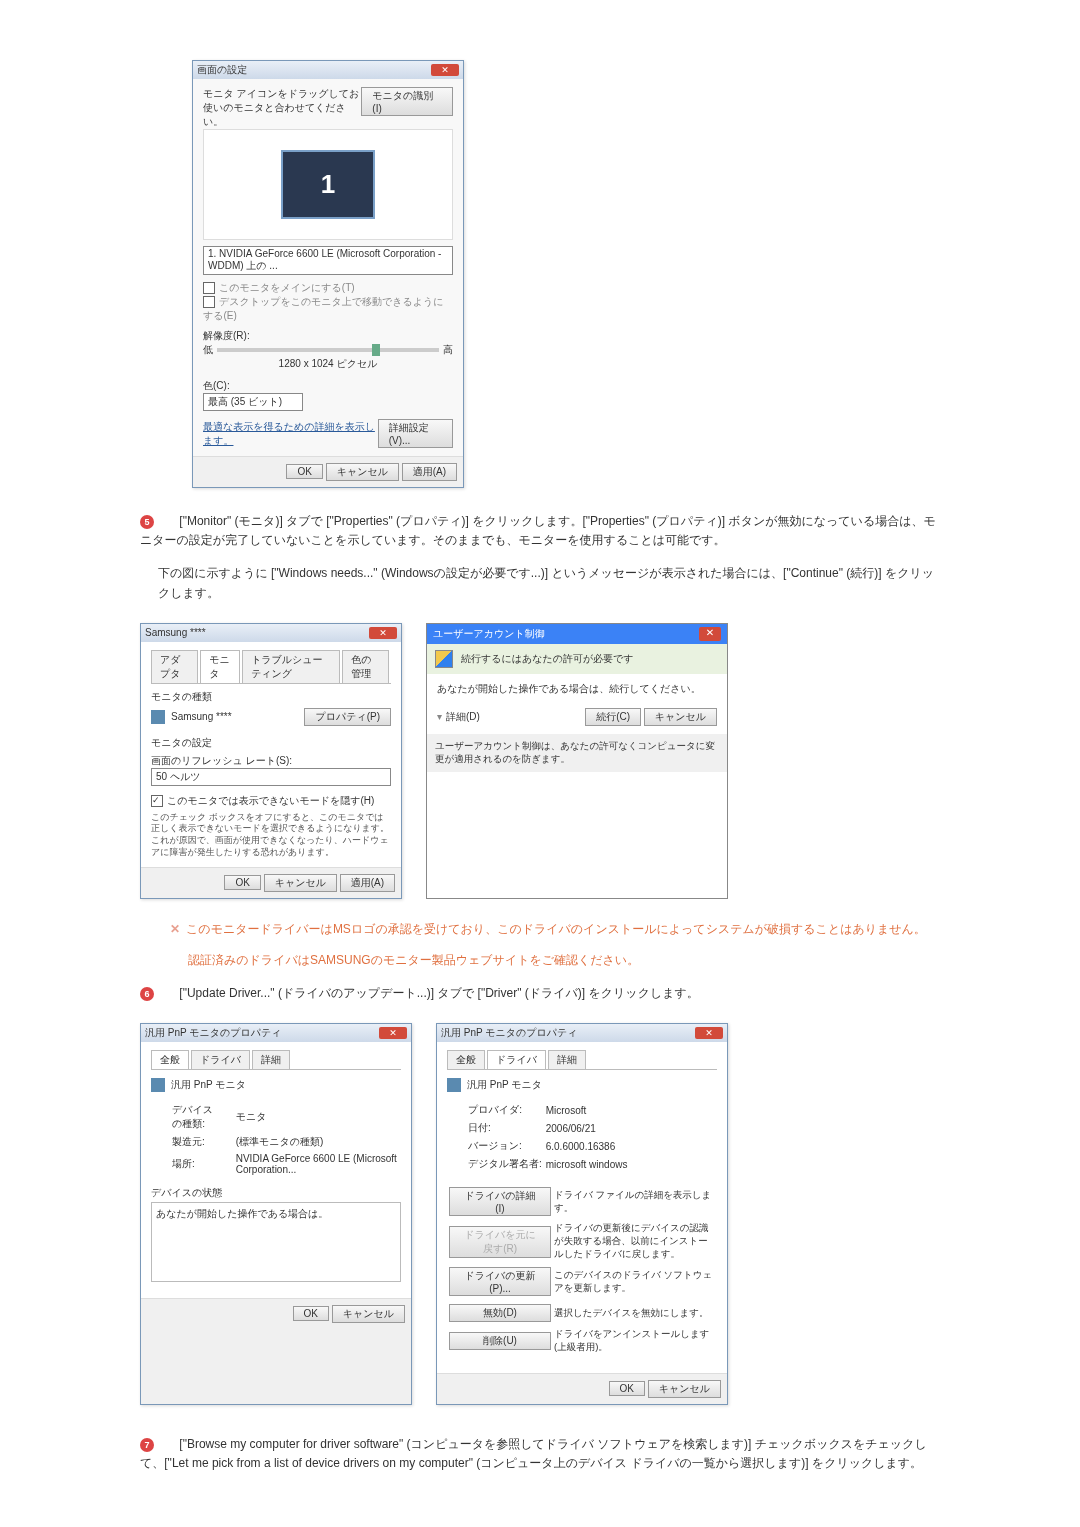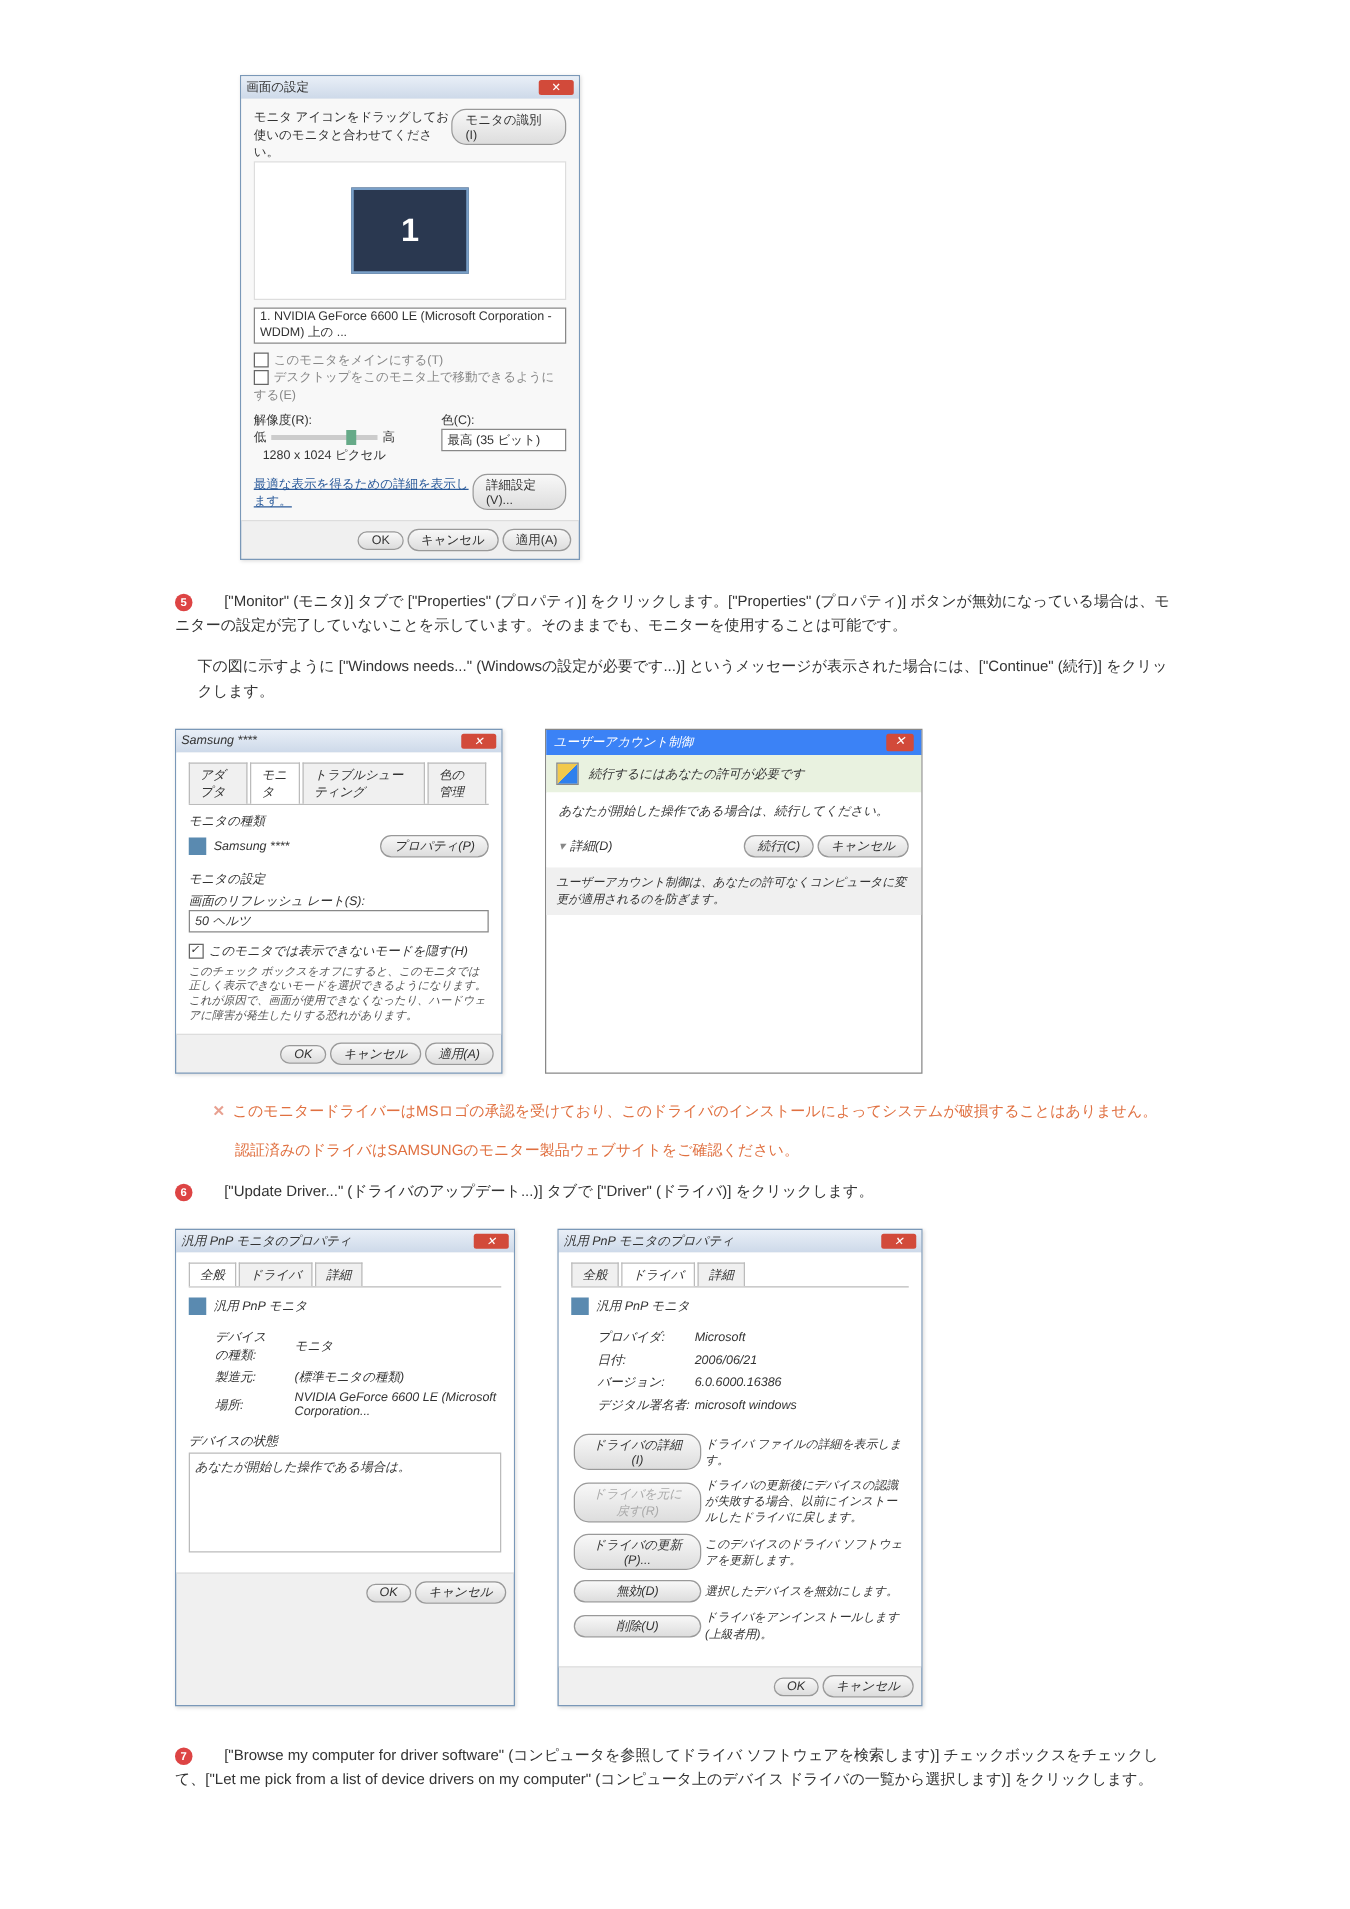--- a/index.html
+++ b/index.html
@@ -40,23 +40,22 @@
     margin-top: 12px;
     margin-bottom: 12px;
   }
   .note-x {
     color: #e8a090;
     font-weight: bold;
     margin-right: 6px;
   }
   .figure-row {
     display: flex;
-    gap: 34px;
+    gap: 24px;
     margin: 10px 0 20px 0;
-    font-style: italic;
   }
   
   .dialog {
     border: 1px solid #7a98b8;
     background: #f0f0f0;
     font-size: 10px;
     color: #333;
     box-shadow: 1px 1px 3px rgba(0,0,0,0.15);
   }
   .dialog .titlebar {
@@ -97,21 +96,21 @@
   }
   .tab.active {
     background: #fff;
   }
   .btn {
     display: inline-block;
     border: 1px solid #999;
     background: linear-gradient(#f8f8f8,#ddd);
     padding: 1px 10px;
     font-size: 10px;
-    border-radius: 12px;
+    border-radius: 0;
   }
   .link {
     color: #2a5a9a;
     text-decoration: underline;
     font-size: 10px;
   }
   .combo {
     border: 1px solid #888;
     background: #fff;
     padding: 1px 4px;
@@ -237,21 +236,21 @@
             <span>1</span>
           </div>
       </div>
       <div class="combo" style="width:240px;margin-top:6px;">1. NVIDIA GeForce 6600 LE (Microsoft Corporation - WDDM) 上の ...</div>
       <div style="margin-top:6px;color:#888;">
         <span class="chk"></span><span>このモニタをメインにする(T)</span>
       </div>
       <div style="color:#888;">
         <span class="chk"></span><span>デスクトップをこのモニタ上で移動できるようにする(E)</span>
       </div>
-      <div style="display:flex;gap:37px;margin-top:6px;">
+      <div style="display:flex;gap:8px;margin-top:6px;flex-direction:column;">
         <div style="flex:1;">
           <div>解像度(R):</div>
           <div style="display:flex;align-items:center;gap:4px;">
             <span>低</span>
             <div class="slider-track" style="flex:1;">
               <div class="slider-knob" style="left:70%;"></div>
             </div>
             <span>高</span>
           </div>
           <div style="text-align:center;">1280 x 1024 ピクセル</div>

